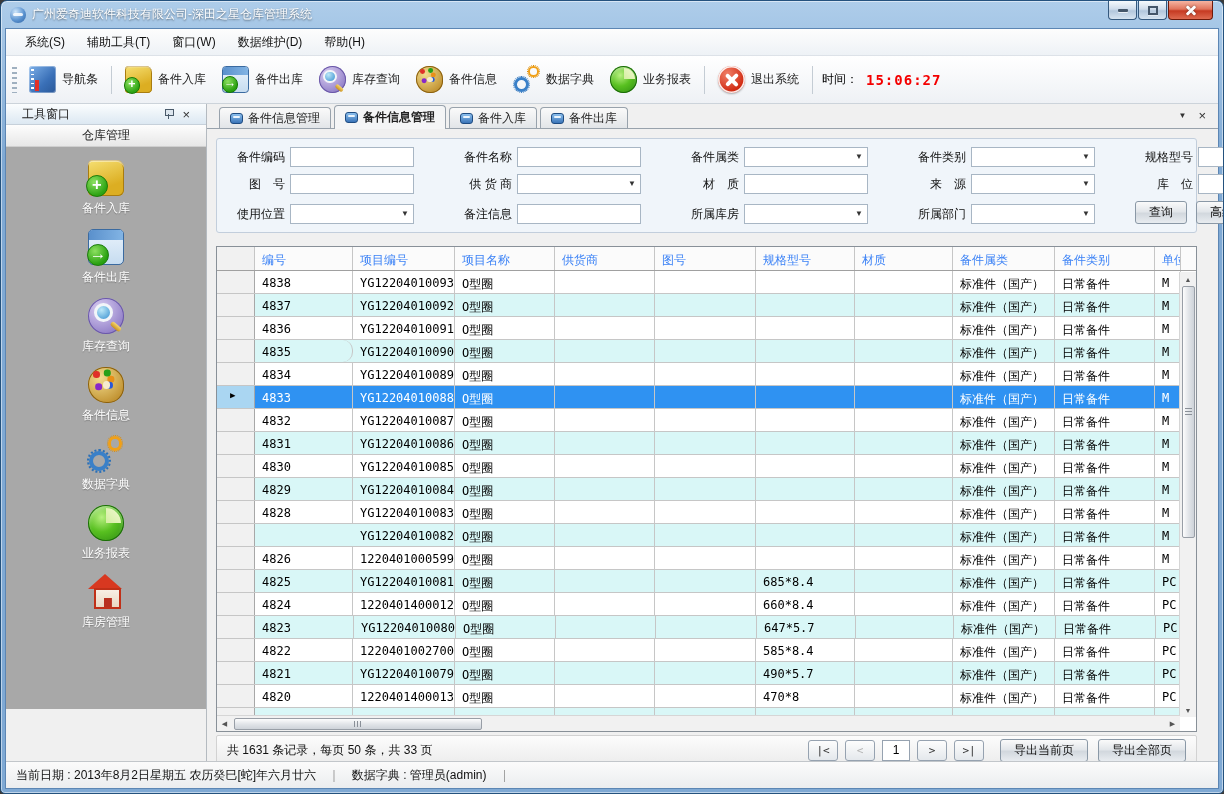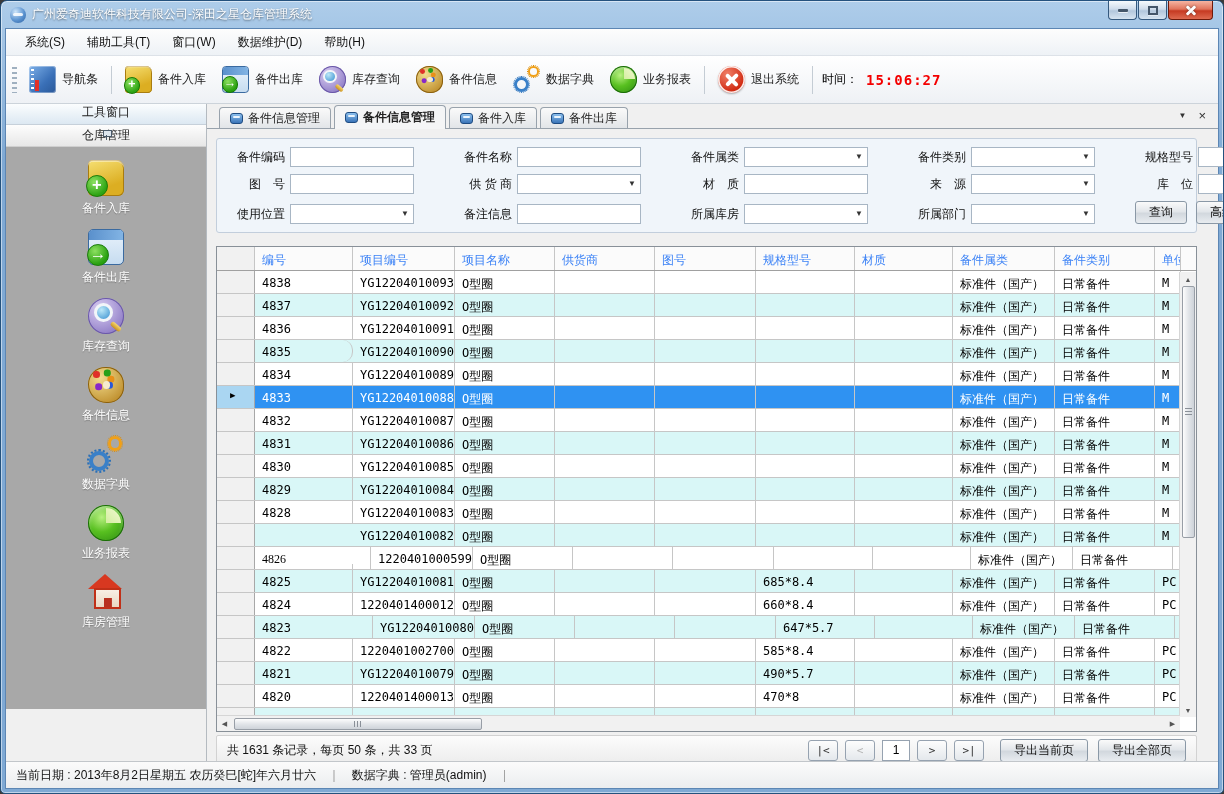--- a/index.html
+++ b/index.html
@@ -86,21 +86,21 @@
   .ico-tabwin::before{content:"";position:absolute;left:2px;right:2px;top:2px;height:2px;background:#eaf4fc;border-radius:1px;}
   .ico-pin{width:11px;height:12px;}
   .ico-pin::before{content:"";position:absolute;left:2px;top:1px;width:7px;height:5px;border:1px solid #4a5a6a;background:#dde6ee;}
   .ico-pin::after{content:"";position:absolute;left:5px;top:6px;width:1px;height:5px;background:#4a5a6a;}
   .glyph-x{font-size:13px;color:#333;line-height:1;}
   .glyph-dn{font-size:8px;color:#333;line-height:1;}
   
   .bodyrow{flex:1;display:flex;min-height:0;}
   .sidebar{width:201px;border-right:1px solid #b4bac0;display:flex;flex-direction:column;background:#f0f0f0;}
   .side-head{height:21px;background:linear-gradient(#fbfdfe,#dcE8f2);border-bottom:1px solid #c6d0da;
-    display:flex;align-items:center;gap:8px;padding:0 16px;color:#222;flex-direction:column;}
+    display:flex;align-items:center;gap:8px;padding:0 16px;color:#222;}
   .side-head .sh-title{flex:1;}
   .side-section{height:22px;background:linear-gradient(#fdfdfd,#e7e7e7);border-bottom:1px solid #cfcfcf;
     display:flex;align-items:center;justify-content:center;color:#222;}
   .side-list{height:562px;background:#a8a8a8;display:flex;flex-direction:column;align-items:center;padding-top:13px;}
   .side-list .ico{font-size:36px;}
   .side-item{display:flex;flex-direction:column;align-items:center;margin-bottom:12px;}
   .side-label{color:#fff;margin-top:4px;text-shadow:0 1px 1px rgba(0,0,0,.3);}
   
   .main{flex:1;display:flex;flex-direction:column;min-width:0;background:#f0f0f0;}
   .tabstrip{height:25px;display:flex;align-items:flex-end;padding:2px 8px 0 12px;border-bottom:1px solid #98a2ac;}
@@ -552,21 +552,21 @@
                   <div class="td" style="width: 100px;"></div>
                   <div class="td" style="width: 101px;"></div>
                   <div class="td" style="width: 99px;"></div>
                   <div class="td" style="width: 98px;"></div>
                   <div class="td" style="width: 102px;">标准件（国产）</div>
                   <div class="td" style="width: 100px;">日常备件</div>
                   <div class="td" style="width: 26px;">M</div>
                 </div>
                 <div class="tr">
                   <div class="td rowhdr" style="width: 38px;"></div>
-                  <div class="td" style="width: 116px; font-family: Liberation Serif, serif;">4826</div>
+                  <div class="td" style="width: 98px;">4826</div>
                   <div class="td" style="width: 102px;">1220401000599</div>
                   <div class="td" style="width: 100px;">O型圈</div>
                   <div class="td" style="width: 100px;"></div>
                   <div class="td" style="width: 101px;"></div>
                   <div class="td" style="width: 99px;"></div>
                   <div class="td" style="width: 98px;"></div>
                   <div class="td" style="width: 102px;">标准件（国产）</div>
                   <div class="td" style="width: 100px;">日常备件</div>
                   <div class="td" style="width: 26px;">M</div>
                 </div>
@@ -591,21 +591,21 @@
                   <div class="td" style="width: 100px;"></div>
                   <div class="td" style="width: 101px;"></div>
                   <div class="td" style="width: 99px;">660*8.4</div>
                   <div class="td" style="width: 98px;"></div>
                   <div class="td" style="width: 102px;">标准件（国产）</div>
                   <div class="td" style="width: 100px;">日常备件</div>
                   <div class="td" style="width: 26px;">PC</div>
                 </div>
                 <div class="tr alt">
                   <div class="td rowhdr" style="width: 38px;"></div>
-                  <div class="td" style="width: 118px;">4823</div>
+                  <div class="td" style="width: 99px;">4823</div>
                   <div class="td" style="width: 102px; text-align: right;">YG12204010080</div>
                   <div class="td" style="width: 100px;">O型圈</div>
                   <div class="td" style="width: 100px;"></div>
                   <div class="td" style="width: 101px;"></div>
                   <div class="td" style="width: 99px;">647*5.7</div>
                   <div class="td" style="width: 98px;"></div>
                   <div class="td" style="width: 102px;">标准件（国产）</div>
                   <div class="td" style="width: 100px;">日常备件</div>
                   <div class="td" style="width: 26px;">PC</div>
                 </div>

